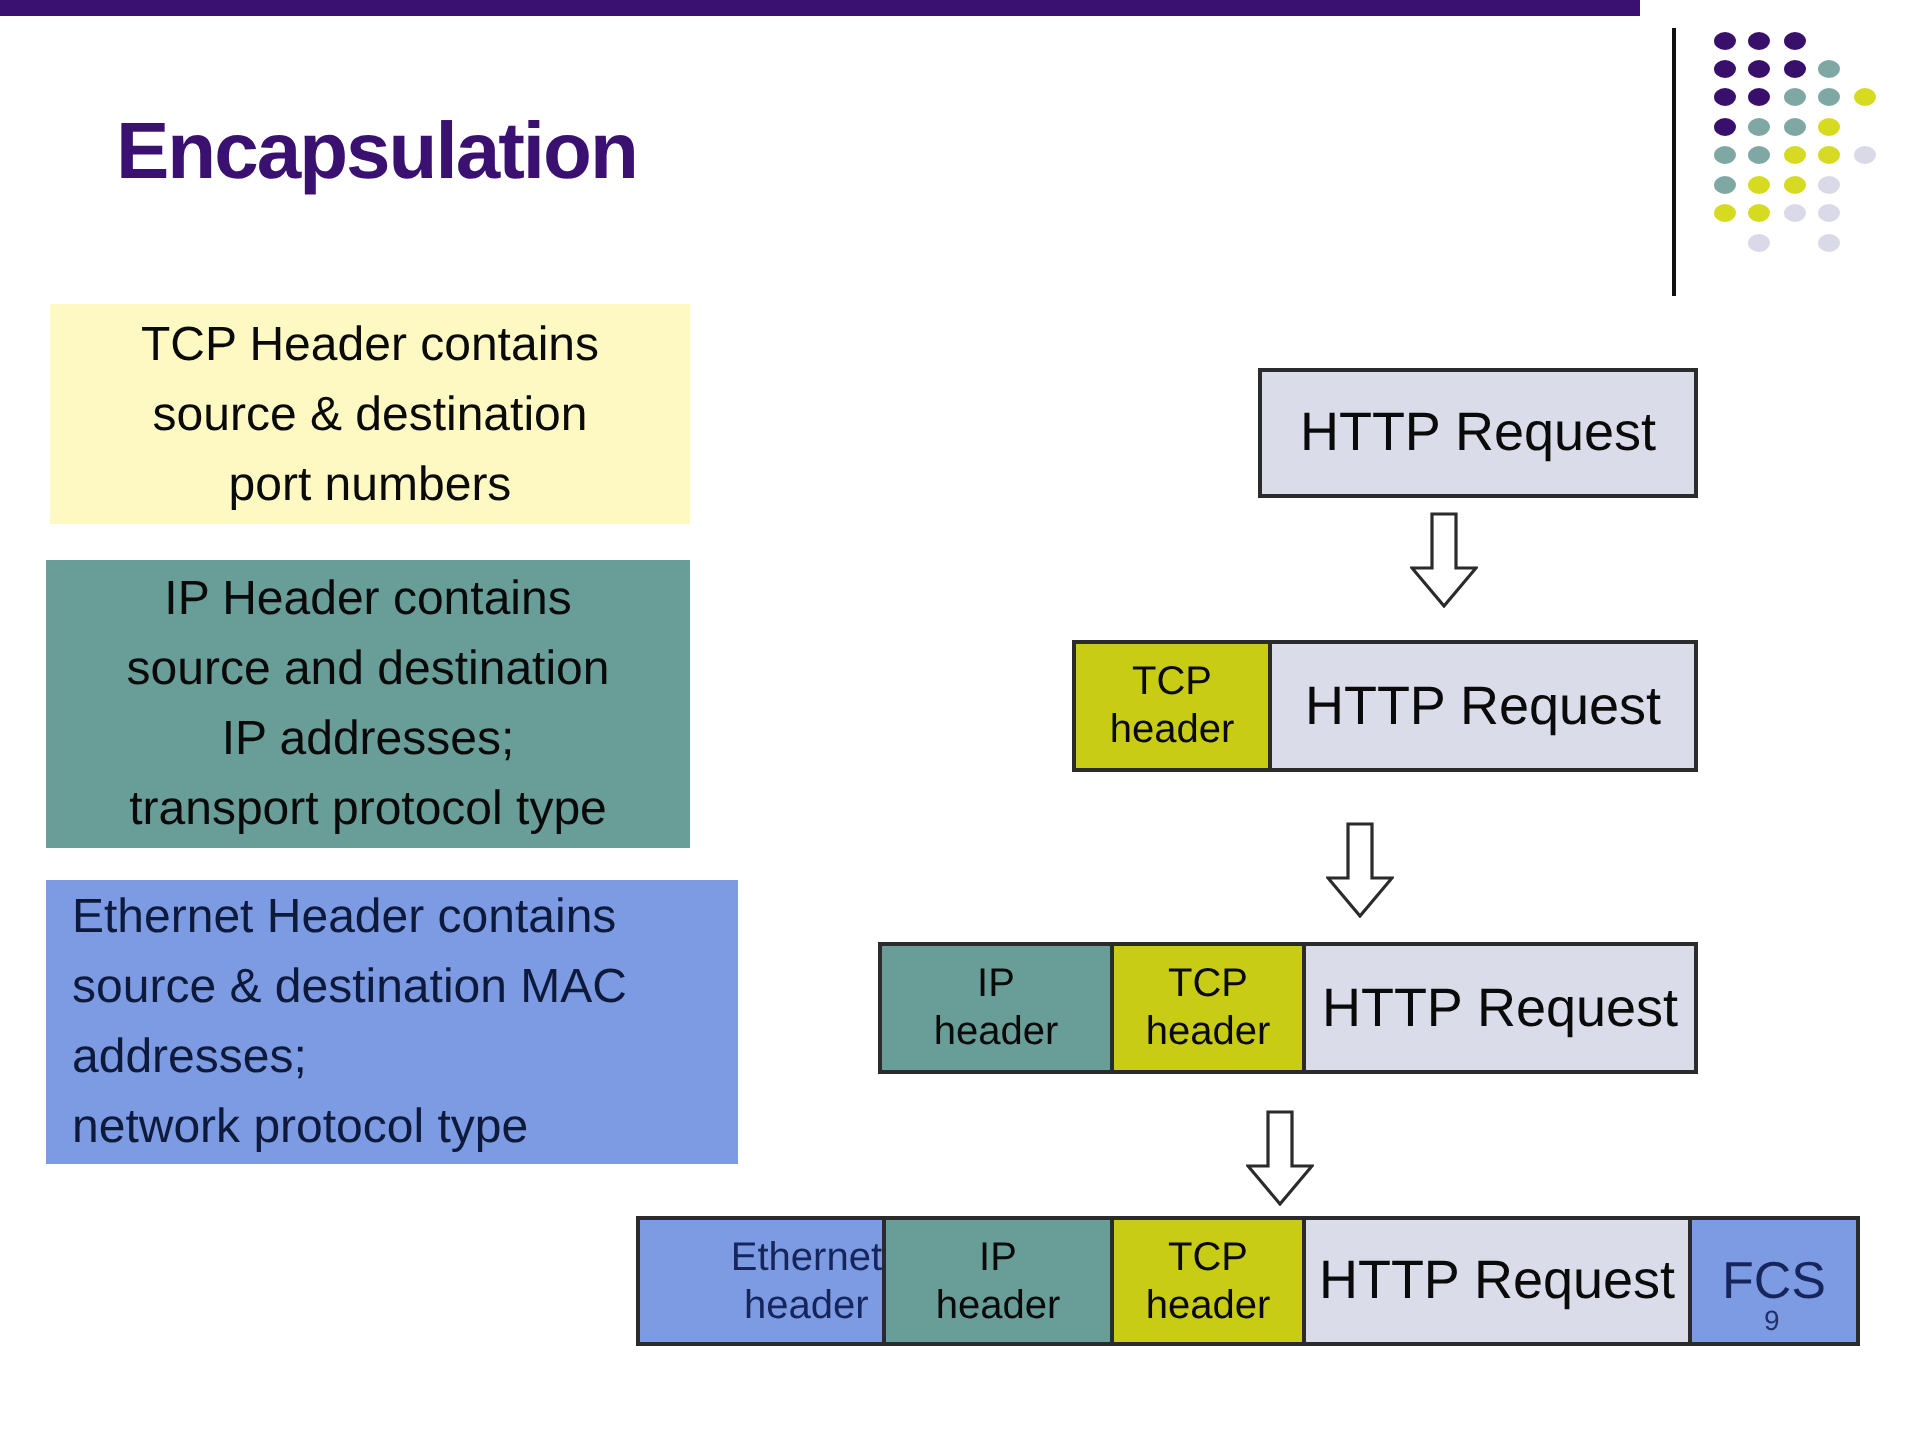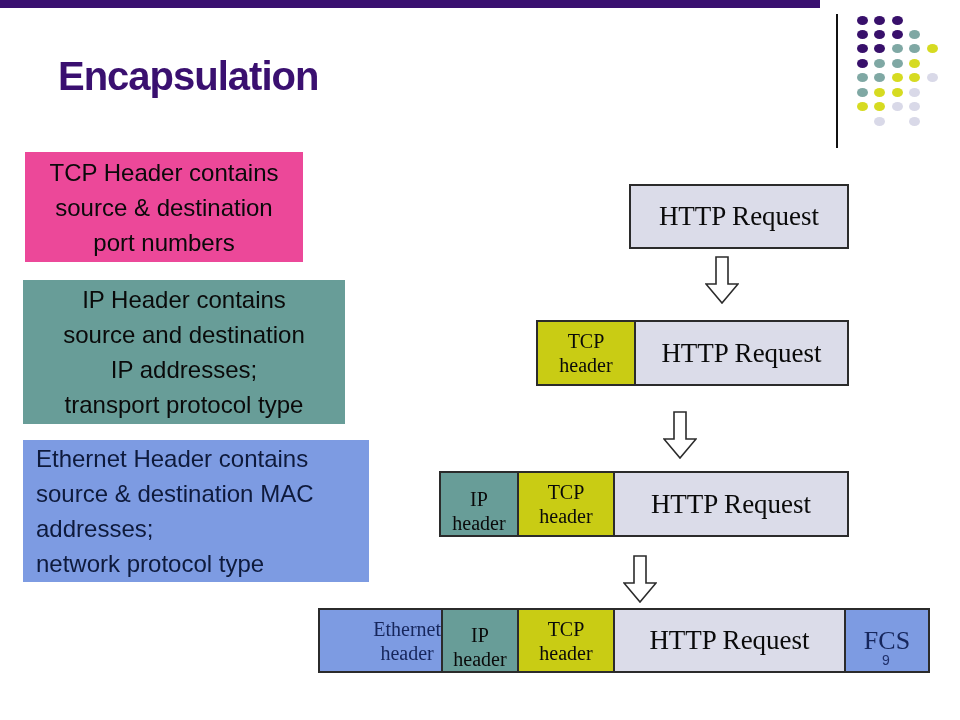--- a/index.html
+++ b/index.html
@@ -51,58 +51,57 @@
     position: absolute;
     display: flex;
     align-items: center;
     justify-content: center;
     font-size: 24px;
     line-height: 35px;
     color: #0a0a0a;
   }
   .note-text { white-space: pre-line; }
   .note-tcp {
-    left: 25px; top: 152px; width: 278px; height: 110px;
-    background: #ec4899; text-align: center;
+    left: 25px; top: 152px; width: 320px; height: 110px;
+    background: #fef9c3; text-align: center;
   }
   .note-ip {
     left: 23px; top: 280px; width: 322px; height: 144px;
     background: #689D98; text-align: center;
   }
   .note-eth {
     left: 23px; top: 440px; width: 346px; height: 142px;
     background: #7D9BE2; text-align: left;
     justify-content: flex-start; padding-left: 13px;
     color: #0E1A3C;
   }
 
   
   .d-row {
     position: absolute;
     display: flex;
     border: 2px solid #2B2B2B;
-    font-family: Liberation Serif, serif;
   }
   .cell {
     display: flex;
     align-items: center;
     justify-content: center;
     text-align: center;
     color: #0a0a0a;
   }
   .cell + .cell { border-left: 2px solid #2B2B2B; }
   .cell-label { white-space: pre-line; }
   .lbl-sm { font-size: 20px; line-height: 24px; }
   .lbl-lg { font-size: 27px; }
   .lbl-fcs { font-size: 26px; color: #16265C; }
   .c-payload { background: #DBDCE9; }
   .c-tcp { background: #C9CC14; }
   .c-ip  { background: #689D98; }
   .c-eth { background: #7D9BE2; color: #16265C; }
-  .w-eth { width: 121px; justify-content: flex-end; } .w-ip { width: 76px; align-items: flex-end; } .w-tcp { width: 96px; }
+  .w-eth { width: 121px; justify-content: flex-end; } .w-ip { width: 114px; } .w-tcp { width: 96px; }
   .w-fcs { width: 84px; } .w-fill { flex: 1; }
 
   .row1 { left: 629px; top: 184px; width: 220px; height: 65px; }
   .row2 { left: 536px; top: 320px; width: 313px; height: 66px; }
   .row3 { left: 439px; top: 471px; width: 410px; height: 66px; }
   .row4 { left: 318px; top: 608px; width: 612px; height: 65px; }
 
   
   .arrow { position: absolute; width: 34px; height: 48px; }
   .arrow1 { left: 705px; top: 256px; }

